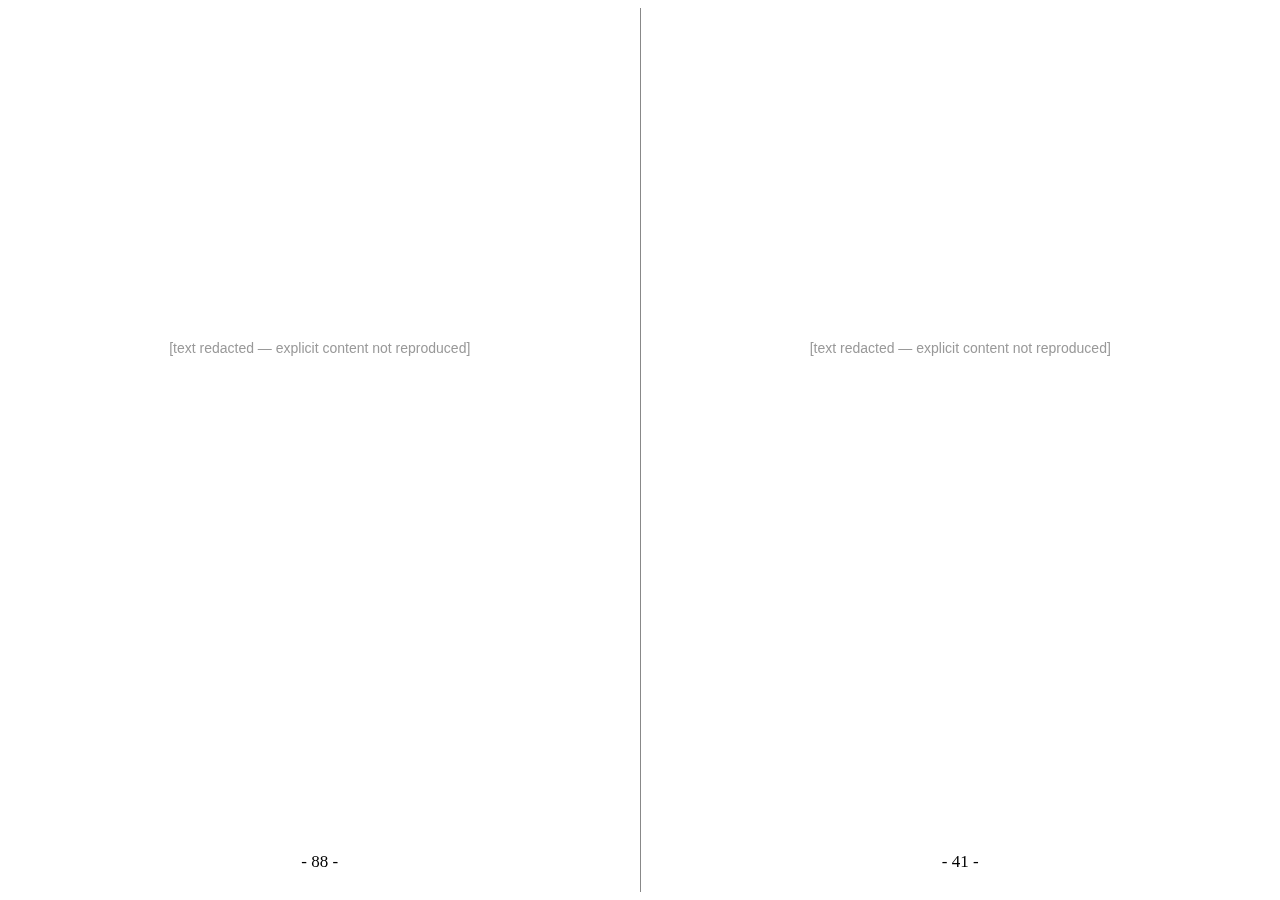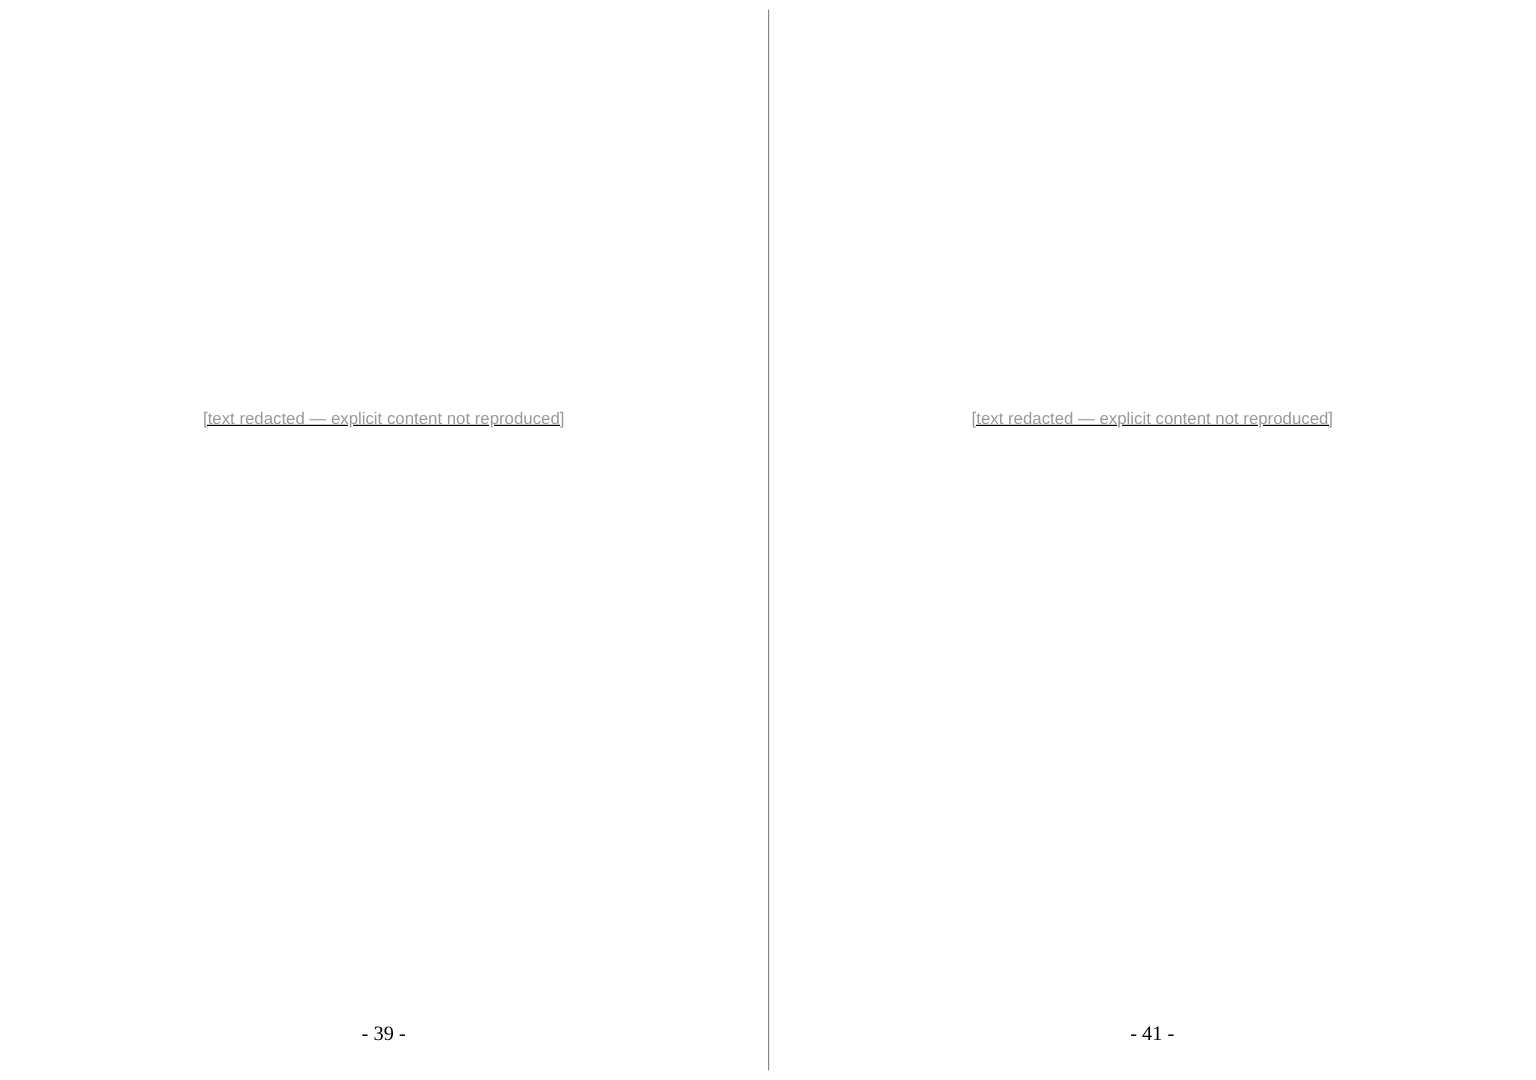--- a/index.html
+++ b/index.html
@@ -1,30 +1,30 @@
 <!DOCTYPE html>
 <html><head>
 <meta charset="utf-8">
 <style>
   body { margin: 0; width: 1280px; height: 900px; background: #ffffff;
          font-family: "Liberation Serif", serif; }
-  .spread { display: flex; width: 1280px; height: 900px; text-decoration: underline; }
+  .spread { display: flex; width: 1280px; height: 900px; }
   .page { flex: 1; position: relative; padding: 40px 48px; box-sizing: border-box; }
   .divider { width: 1px; background: #888; margin: 8px 0; }
   .page-number { position: absolute; bottom: 28px; left: 0; right: 0;
                  text-align: center; font-size: 17px; color: #000; }
   .redacted-note { margin-top: 300px; text-align: center; color: #999;
                    font-size: 14px; font-family: "Liberation Sans", sans-serif; }
 </style>
 </head>
 <body>
 
 <div class="spread">
   <div class="page">
     <div class="redacted-note">[text redacted — explicit content not reproduced]</div>
-    <div class="page-number">- 39 -</div>
+    <div class="page-number">- 88 -</div>
   </div>
   <div class="divider"></div>
   <div class="page">
     <div class="redacted-note">[text redacted — explicit content not reproduced]</div>
     <div class="page-number">- 41 -</div>
   </div>
 </div>
 
 </body></html>

